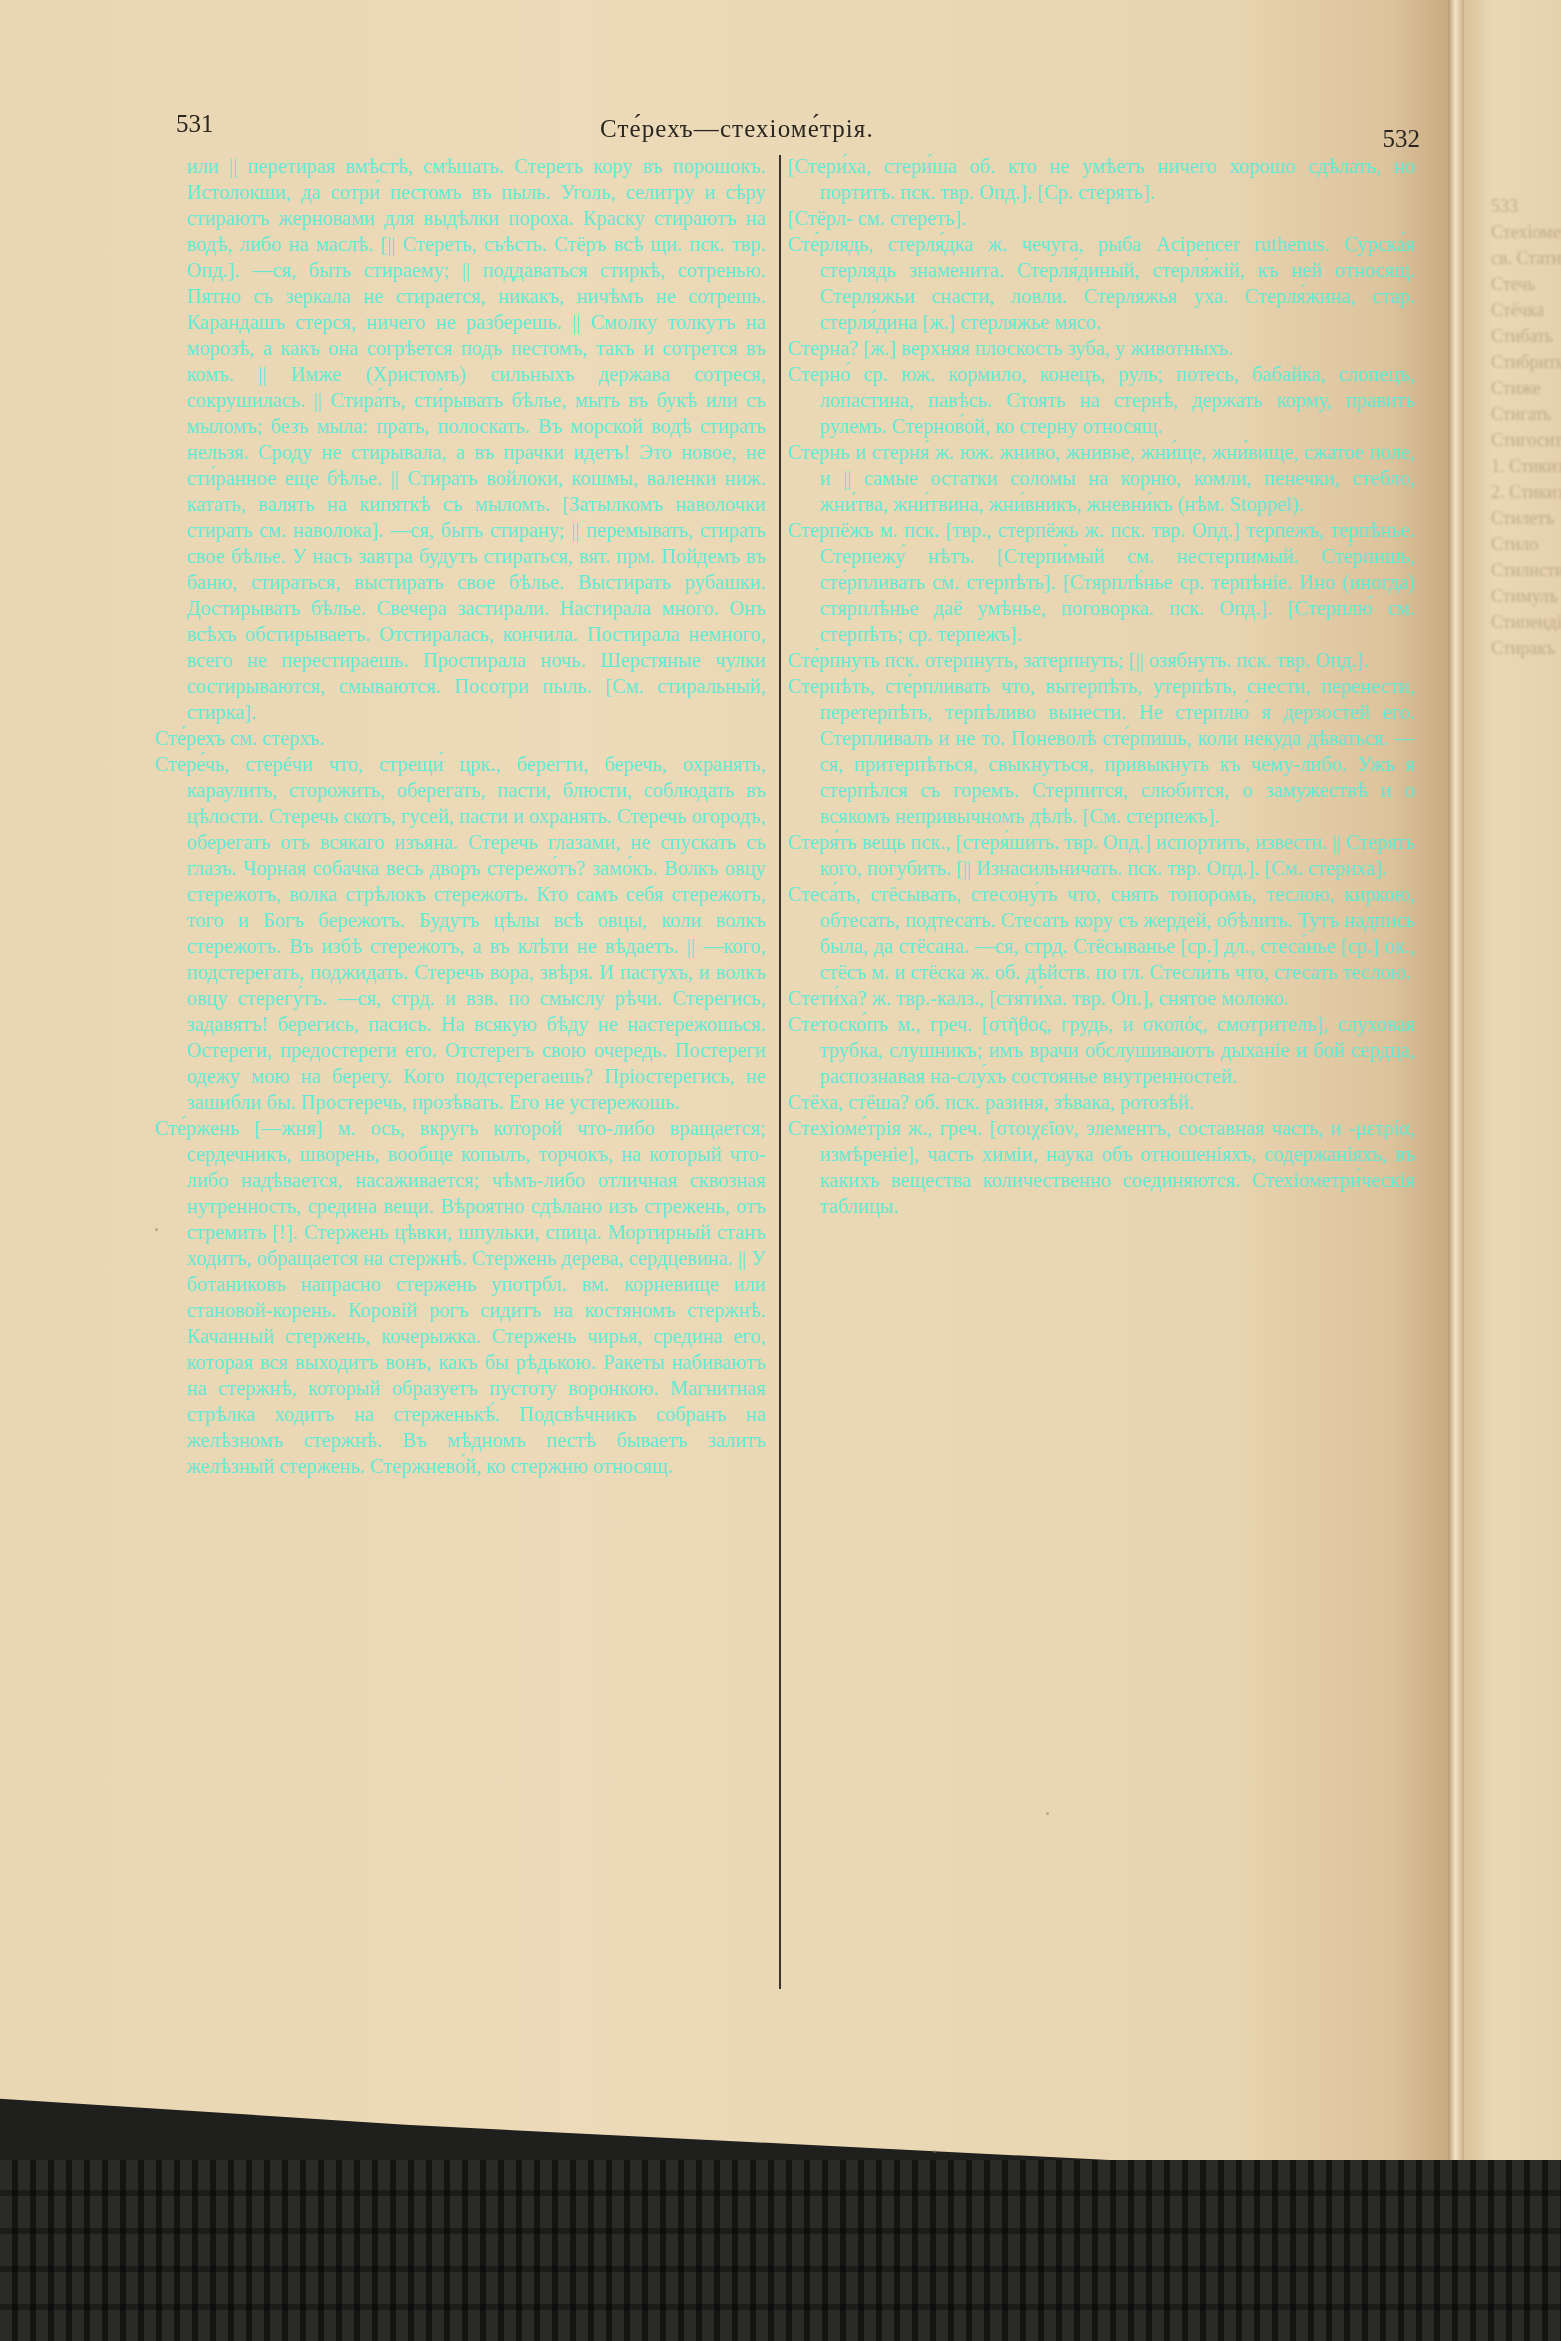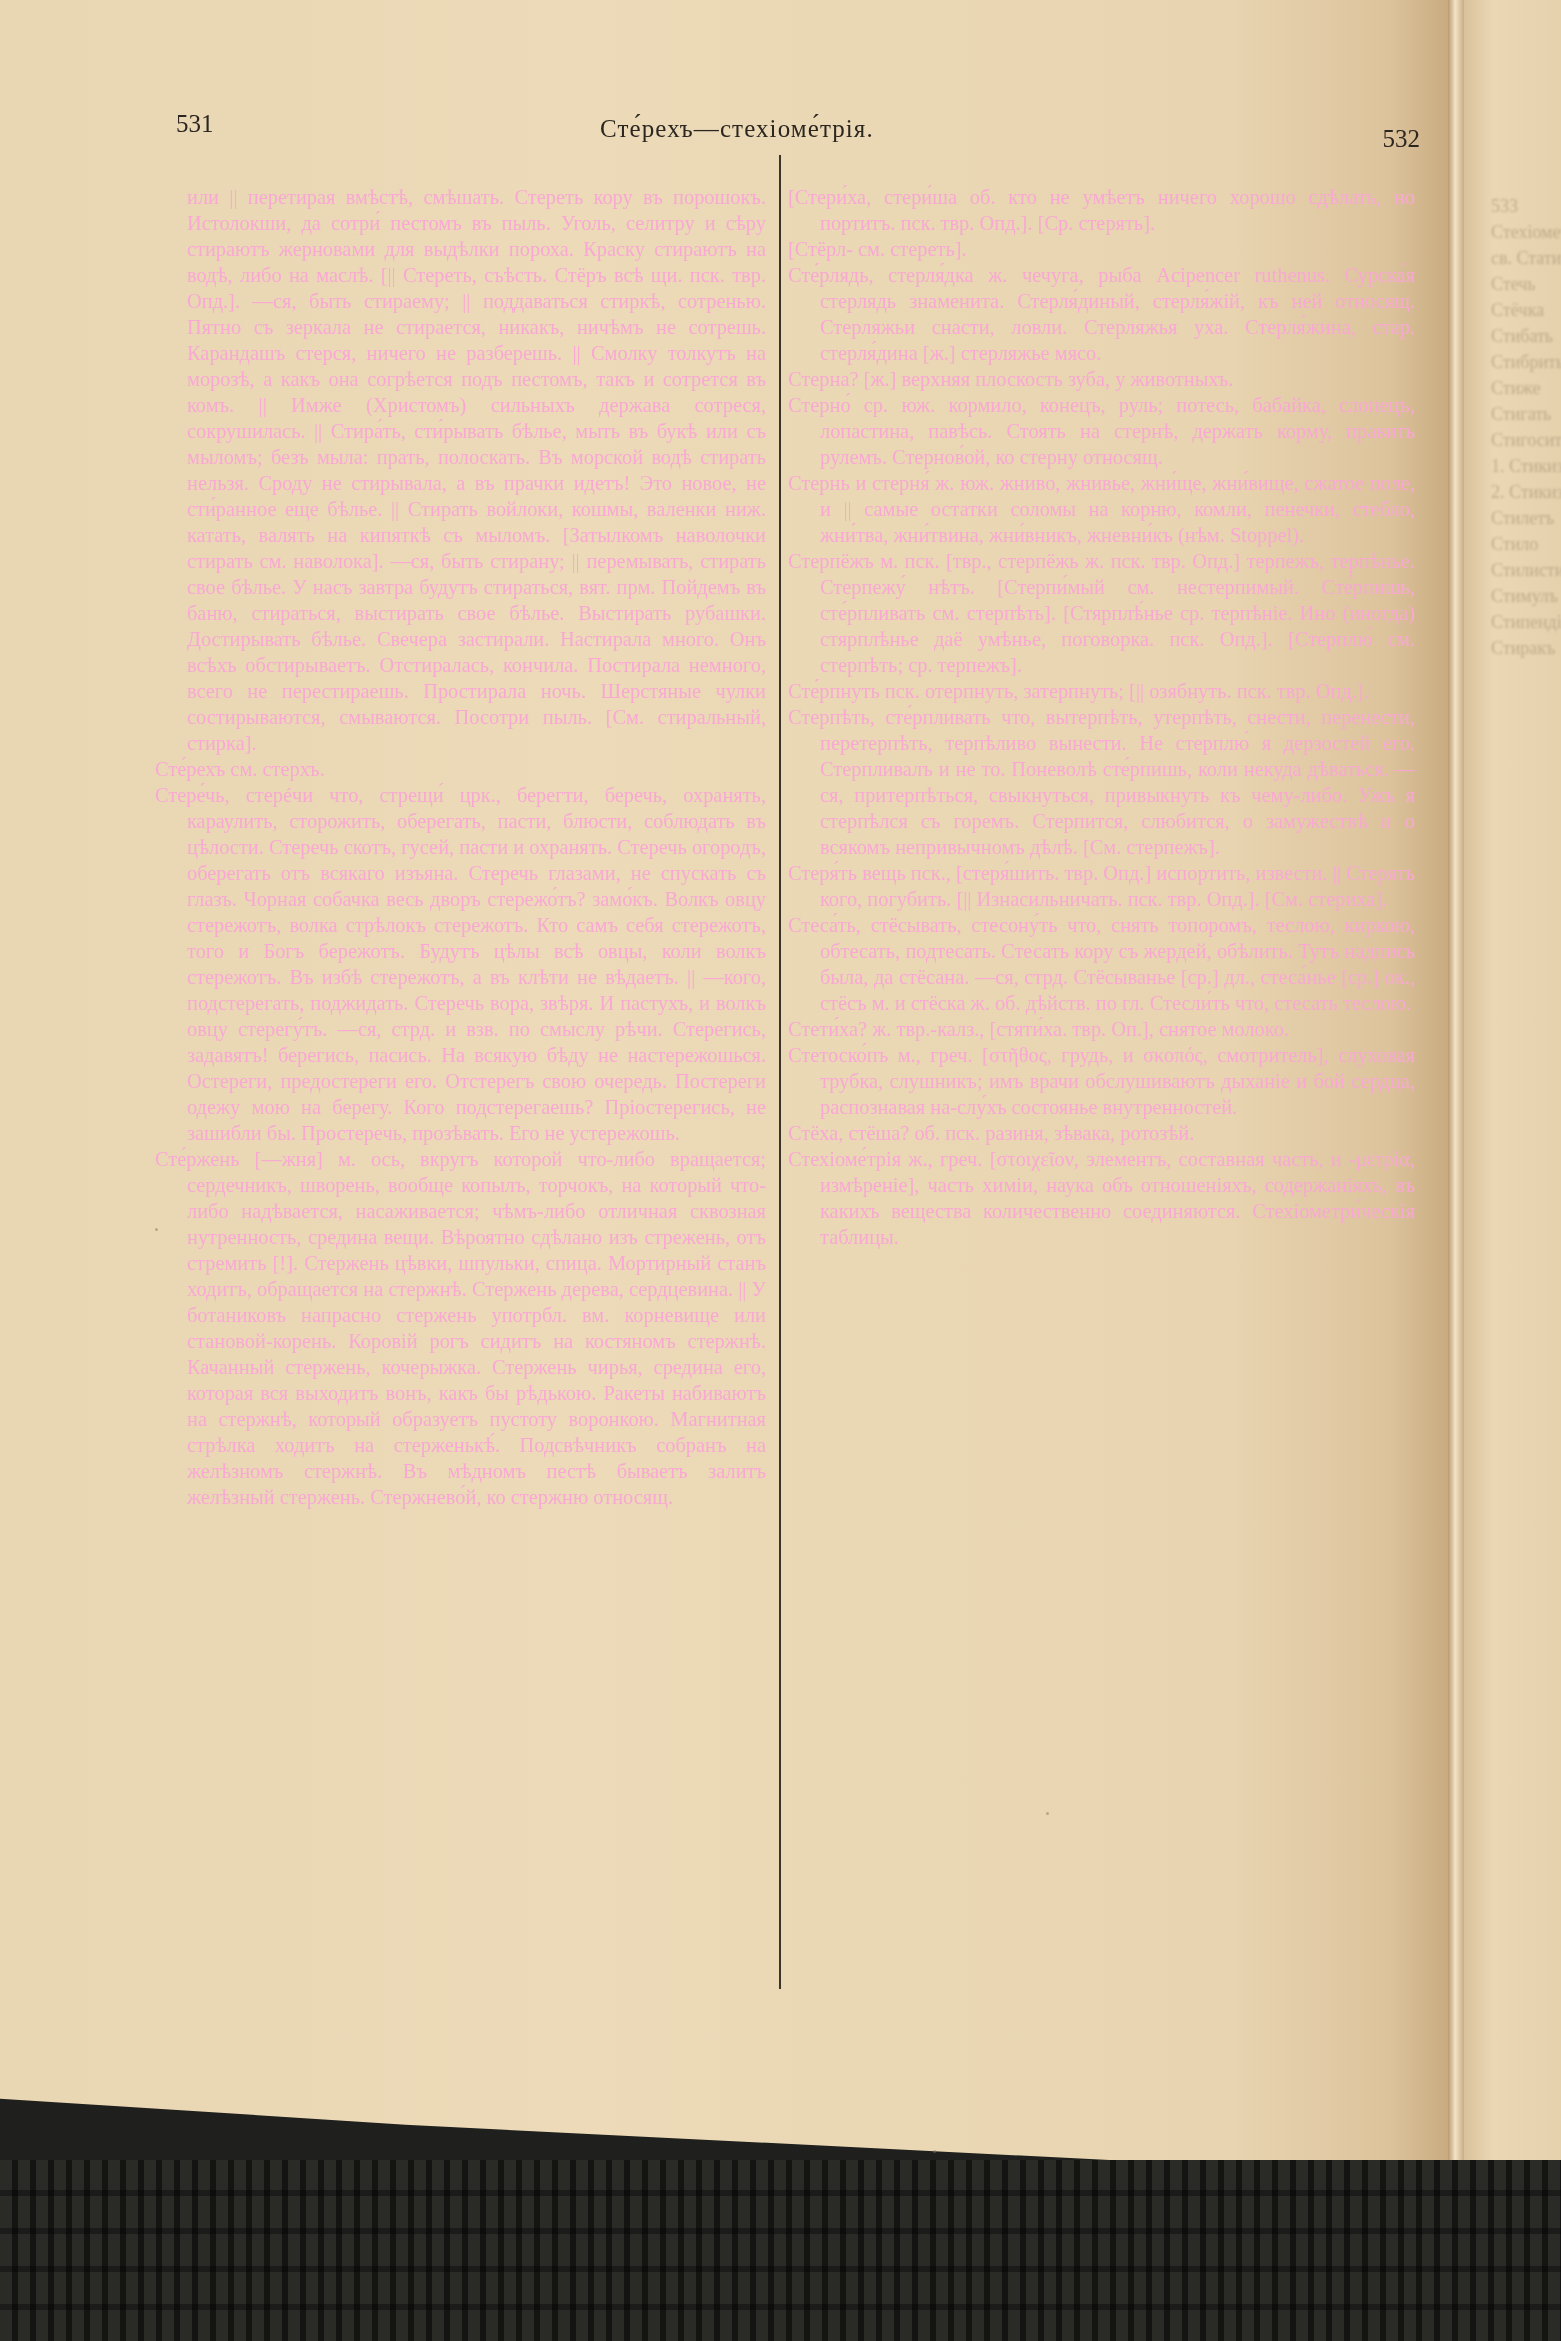--- a/index.html
+++ b/index.html
@@ -40,22 +40,22 @@
   .header {
     position: absolute; top: 102px; left: 176px; width: 1244px; height: 32px;
     color: #2b2720;
     margin-top: 8px;
   }
   .pnum { position: absolute; font-size: 25px; top: 0; }
   .pnum.left { left: 0; }
   .pnum.right { right: 0; top: 15px; }
   .running { position: absolute; left: 424px; top: 5.4px; font-size: 25px; letter-spacing: 1.1px; font-family: Liberation Serif, serif; }
   .col {
-    position: absolute; top: 153px; color: #f9a8d4;
-    font-size: 20.4px; line-height: 26px; text-align: justify; margin-top: 31px;
+    position: absolute; top: 153px; color: #5eead4;
+    font-size: 20.4px; line-height: 26px; text-align: justify;
   }
   .col.left { left: 155px; width: 611px; }
   .col.right { left: 788px; width: 627px; }
   .divider { position: absolute; left: 779px; top: 155px; width: 1.6px; height: 1834px; background: #3a342b; }
   .entry { margin: 0; text-indent: -32px; padding-left: 32px; }
   .entry.cont { text-indent: 0; }
   .speck { position: absolute; width: 3.2px; height: 3.2px; border-radius: 50%; background: #8a7658; opacity: 0.5; }
 </style>
 </head>
 <body>

